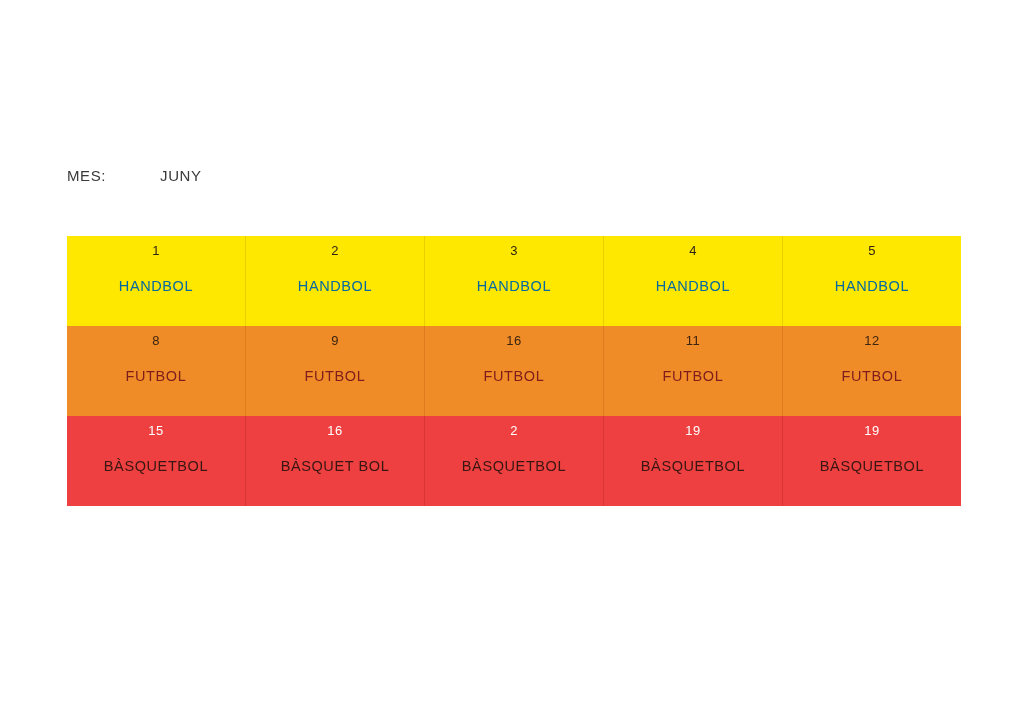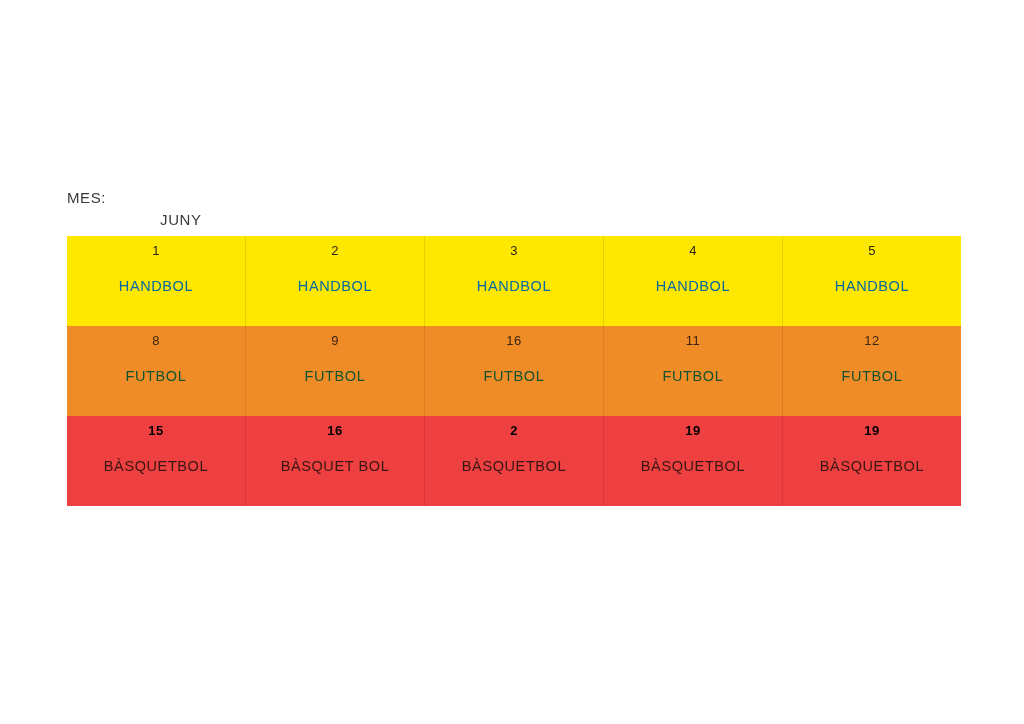--- a/index.html
+++ b/index.html
@@ -14,35 +14,34 @@
     overflow: hidden;
     position: relative;
   }
 
   
   .header-row {
     position: absolute;
     left: 67px;
     top: 167px;
     display: flex;
-    align-items: center;
+    align-items: flex-start;
   }
   .header-label {
     font-size: 15px;
     letter-spacing: 0.6px;
     color: #3a3a3a;
     font-weight: 400;
   }
   .header-value {
     font-size: 15px;
     letter-spacing: 0.6px;
     color: #3a3a3a;
     font-weight: 400;
     margin-left: 54px;
-    margin-top: 44px;
   }
 
   
   .calendar {
     position: absolute;
     left: 67px;
     top: 236px;
     width: 890px;
     border-collapse: collapse;
     table-layout: fixed;
@@ -62,32 +61,32 @@
 
   .day-number {
     display: block;
     margin-top: 7px;
     font-size: 13px;
     letter-spacing: 0.5px;
     color: #2e2416;
     line-height: 1.2;
   }
   .row-futbol .day-number  { color: #3b2410; }
-  .row-basquet .day-number { color: #000000; font-weight: bold; }
+  .row-basquet .day-number { color: #ffffff; }
 
   .sport-label {
     display: block;
     margin-top: 19px;
     font-size: 14.5px;
     letter-spacing: 0.6px;
     color: #0369a1;
     line-height: 1.2;
     white-space: nowrap;
   }
-  .row-futbol .sport-label  { color: #14532d; }
+  .row-futbol .sport-label  { color: #7f1d1d; }
   .row-basquet .sport-label { color: #3a1612; text-align: center; }
 </style>
 </head>
 <body>
 
 <div class="header-row">
   <span class="header-label">MES:</span>
   <span class="header-value">JUNY</span>
 </div>
 

